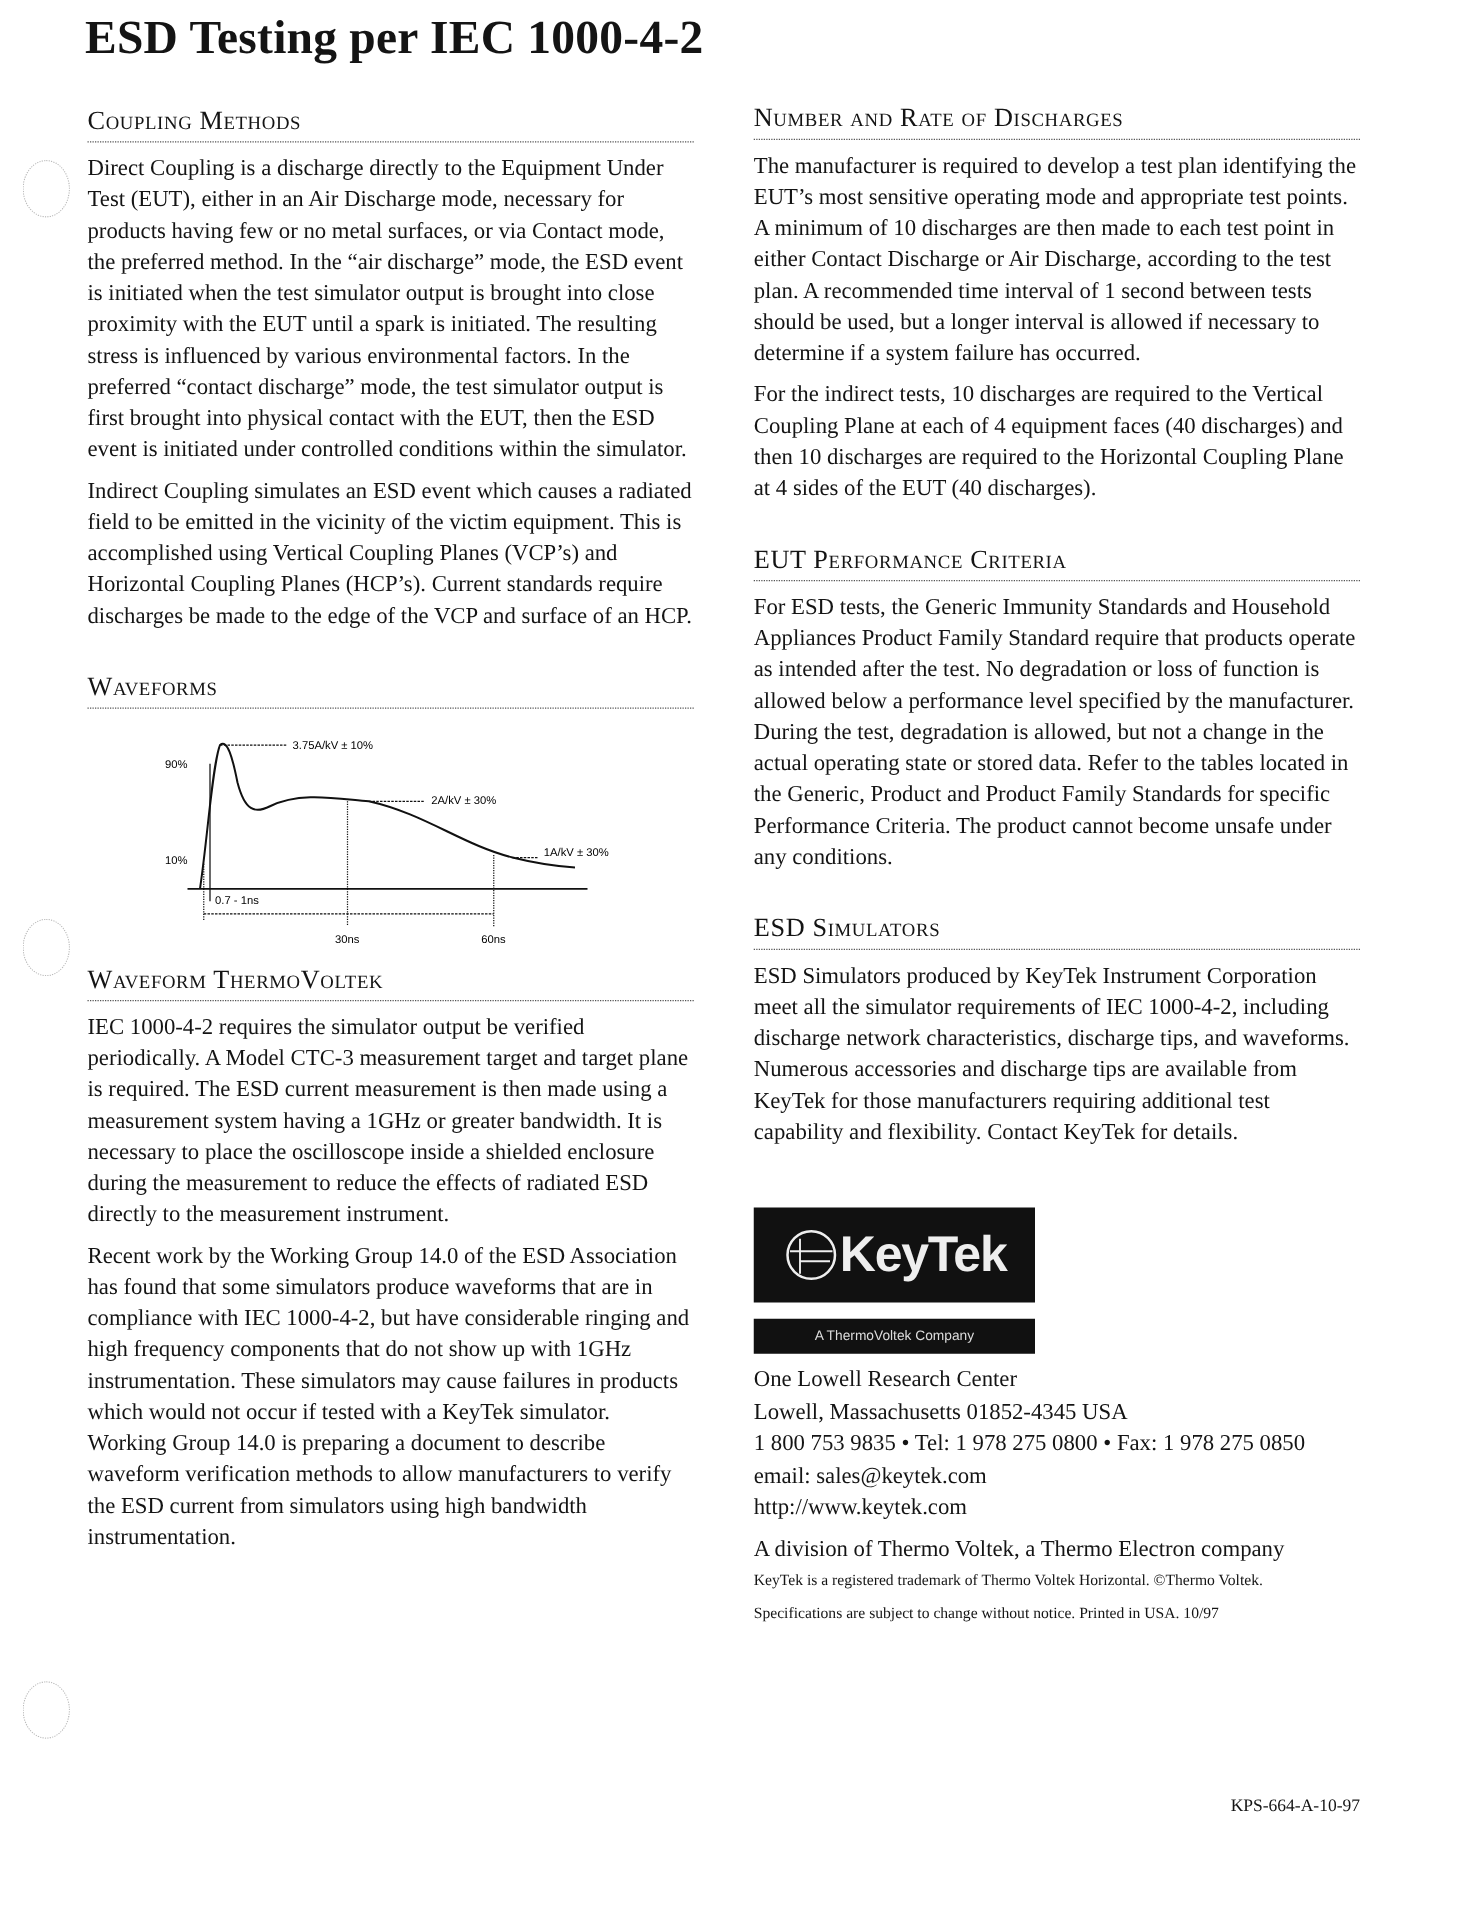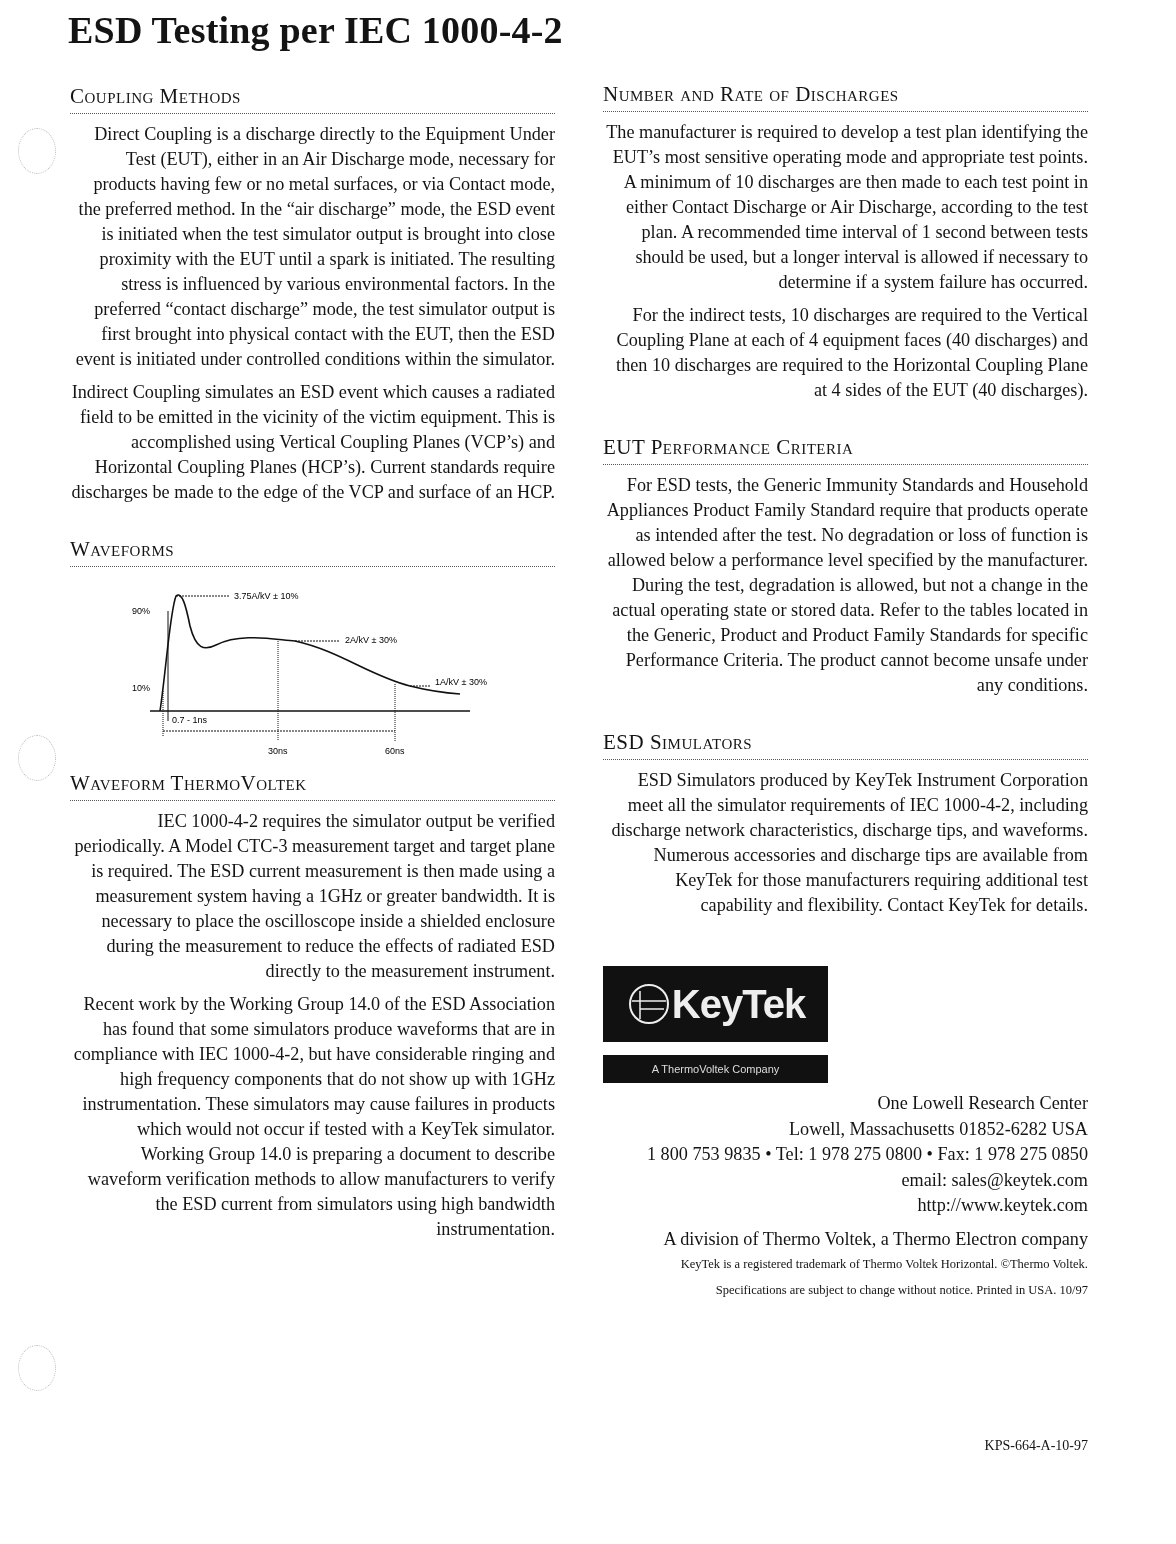--- a/index.html
+++ b/index.html
@@ -2,21 +2,21 @@
 <html><head>
 <meta charset="utf-8">
 <style>
   html,body{margin:0;padding:0;background:#fff;}
   body{width:1176px;height:1544px;position:relative;overflow:hidden;color:#141414;font-family:"Liberation Serif","DejaVu Serif",serif;}
   .title{position:absolute;left:68px;top:8px;font-size:38px;font-weight:bold;letter-spacing:0.2px;margin:0;}
   .col{position:absolute;width:485px;}
   .col-left{left:70px;top:84px;}
   .col-right{left:603px;top:82px;}
   h2{font-weight:normal;font-variant:small-caps;font-size:21px;margin:0;padding-bottom:4px;border-bottom:1px dotted #555;letter-spacing:0.5px;}
-  p{font-size:18.2px;line-height:25px;margin:8px 0 6px 0;text-align:right;}
+  p{font-size:18.2px;line-height:25px;margin:8px 0 6px 0;}
   .sec{margin-bottom:0;}
   .gap-lg{margin-top:32px;}
   .diagram{position:relative;height:200px;margin-top:4px;}
   .diagram svg{position:absolute;left:60px;top:10px;}
   .logo{width:225px;margin-top:48px;}
   .logo-top{background:#111;height:76px;display:flex;align-items:center;justify-content:center;gap:0;color:#eee;}
   .logo-name{font-family:"Liberation Sans","DejaVu Sans",sans-serif;font-weight:bold;font-size:40px;letter-spacing:-1px;}
   .logo-bot{background:#111;color:#ddd;height:28px;margin-top:13px;font-family:"Liberation Sans",sans-serif;font-size:11px;display:flex;align-items:center;justify-content:center;}
   .addr p{margin:0;line-height:25.5px;}
   .fine{font-size:12.5px;line-height:18px;margin:4px 0 0 0;}
@@ -93,21 +93,21 @@
           <circle cx="23" cy="23" r="19" fill="none" stroke="#eee" stroke-width="2"></circle>
           <path d="M6 20 H40 M14 10 V38 M14 28 H38" stroke="#eee" stroke-width="1.5" fill="none"></path>
         </svg>
       <span class="logo-name">KeyTek</span>
     </div>
     <div class="logo-bot">A ThermoVoltek Company</div>
   </div>
 
   <div class="addr" style="margin-top:8px">
     <p>One Lowell Research Center</p>
-    <p>Lowell, Massachusetts 01852-6282 USA</p>
+    <p>Lowell, Massachusetts 01852-4345 USA</p>
     <p>1 800 753 9835 • Tel: 1 978 275 0800 • Fax: 1 978 275 0850</p>
     <p>email: sales@keytek.com</p>
     <p>http://www.keytek.com</p>
     <p style="margin-top:8px">A division of Thermo Voltek, a Thermo Electron company</p>
     <p class="fine">KeyTek is a registered trademark of Thermo Voltek Horizontal. ©Thermo Voltek.</p>
     <p class="fine" style="margin-top:0">Specifications are subject to change without notice. Printed in USA. 10/97</p>
   </div>
 </div>
 
 <div class="code">KPS-664-A-10-97</div>

